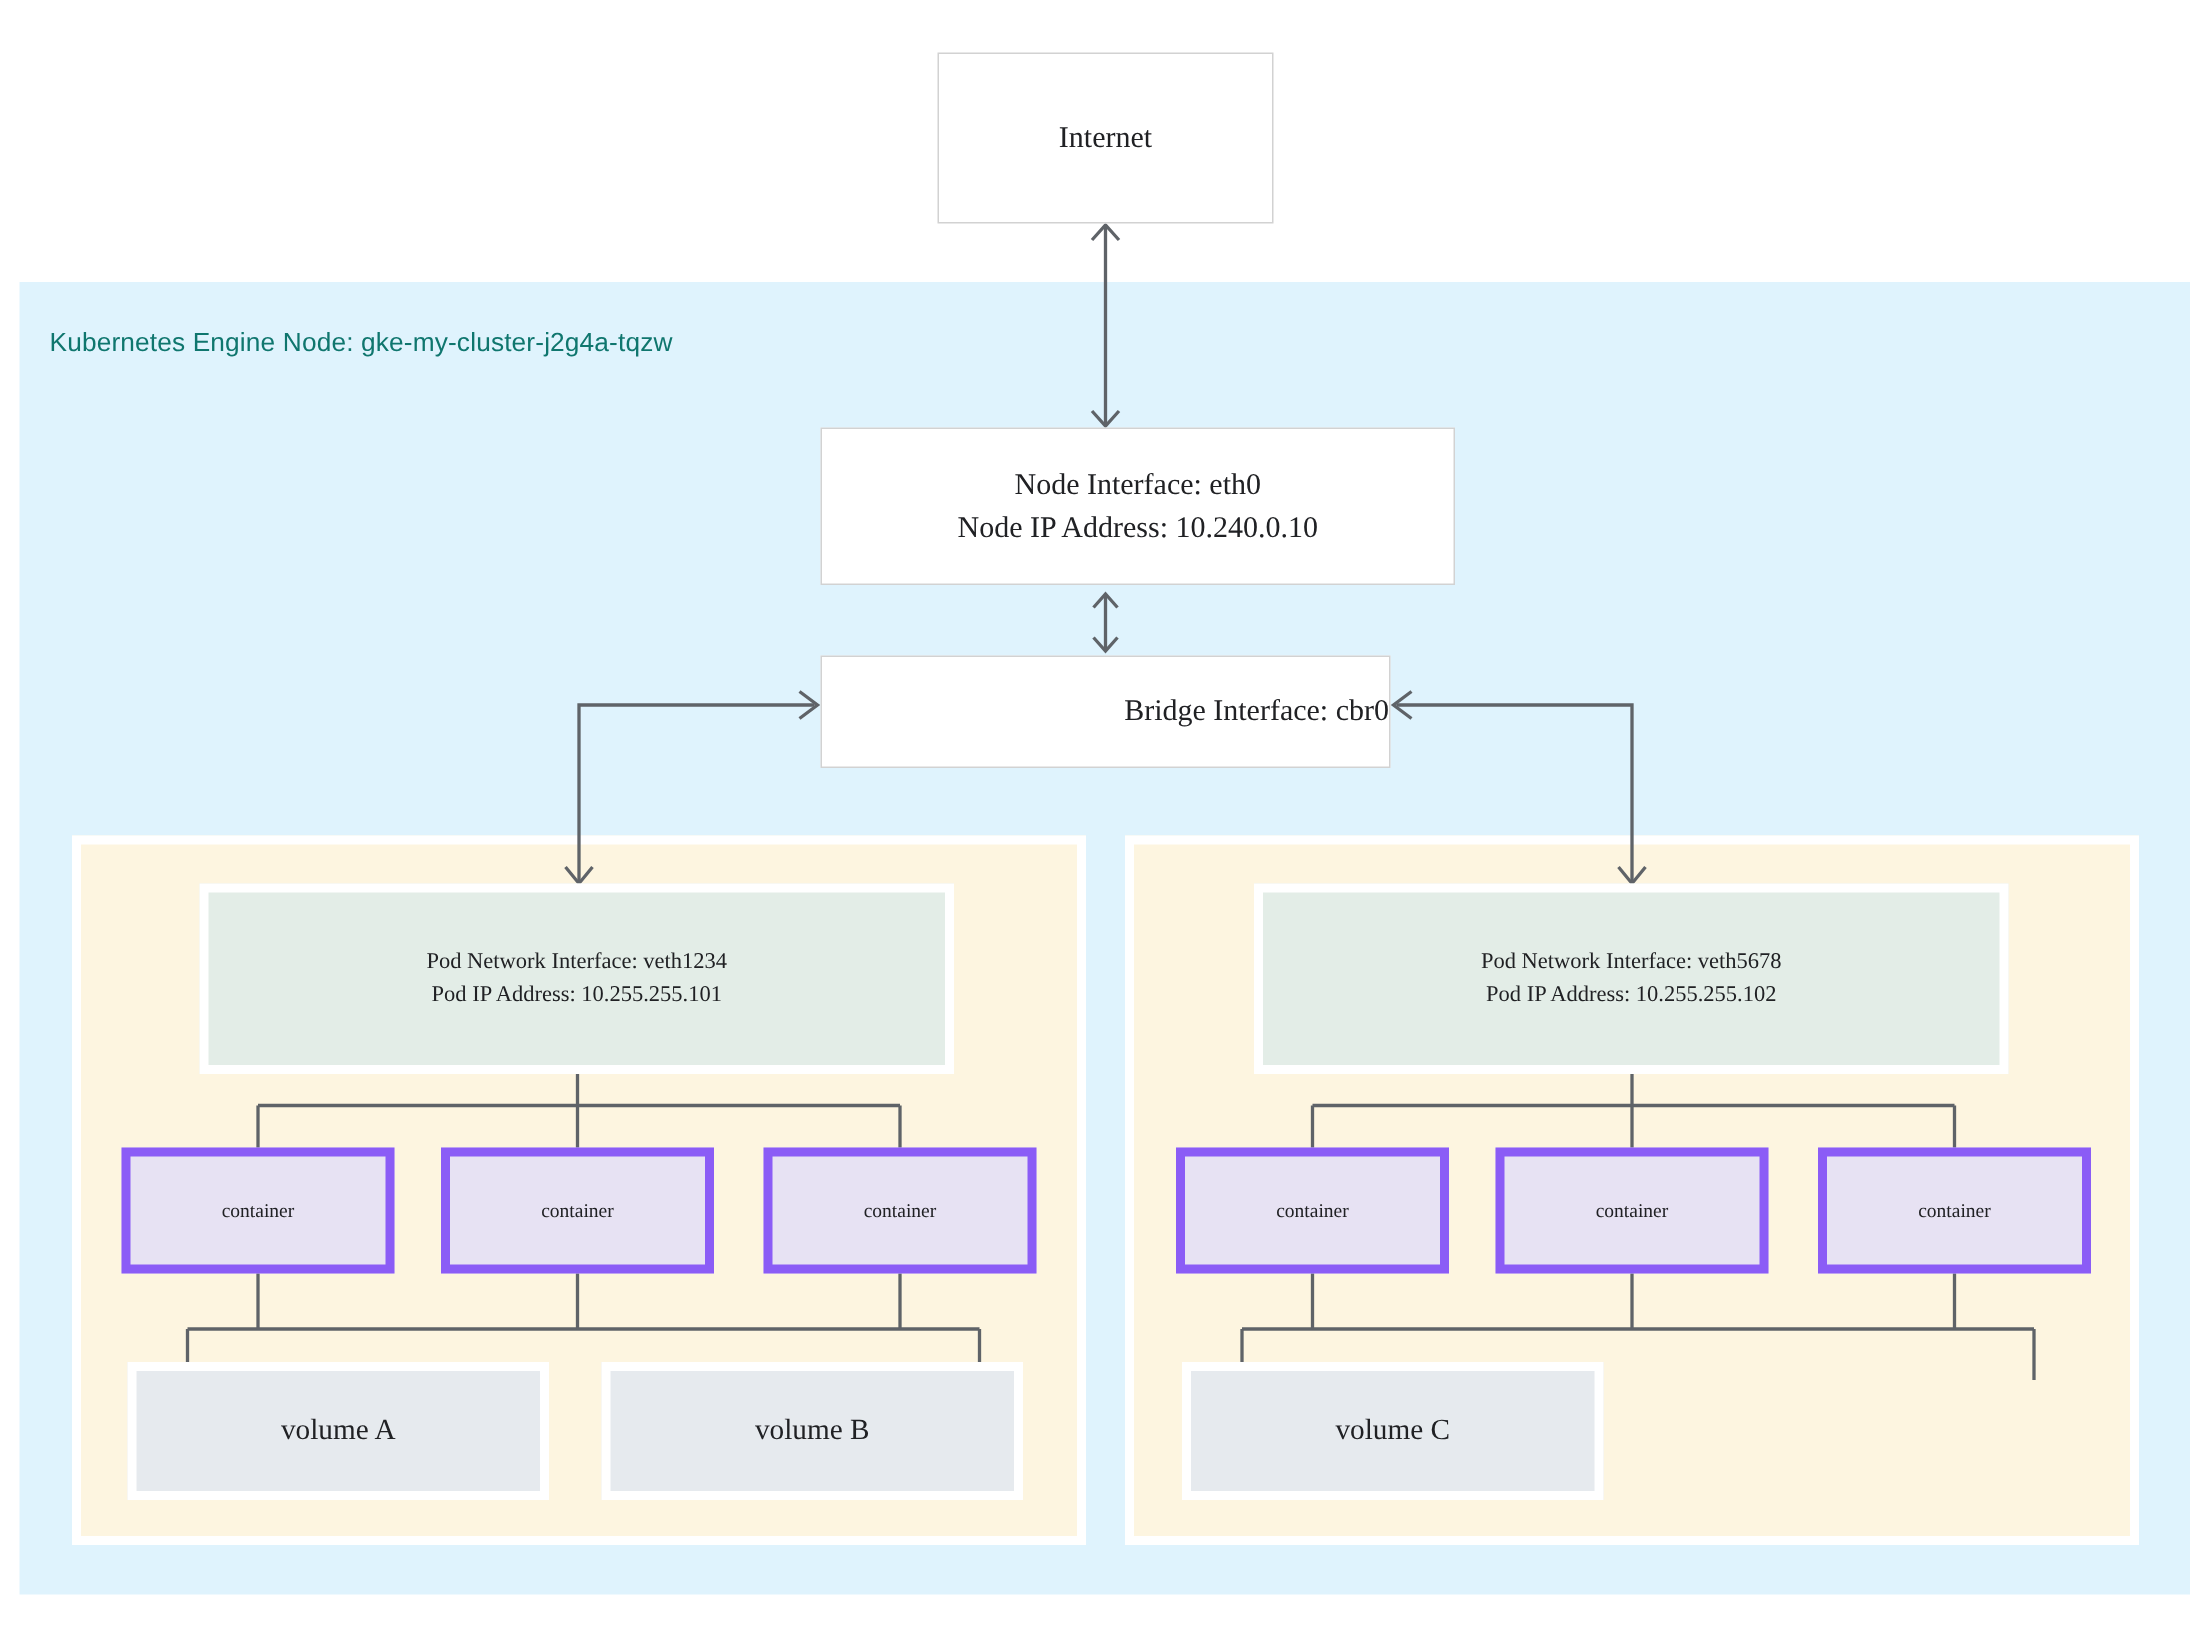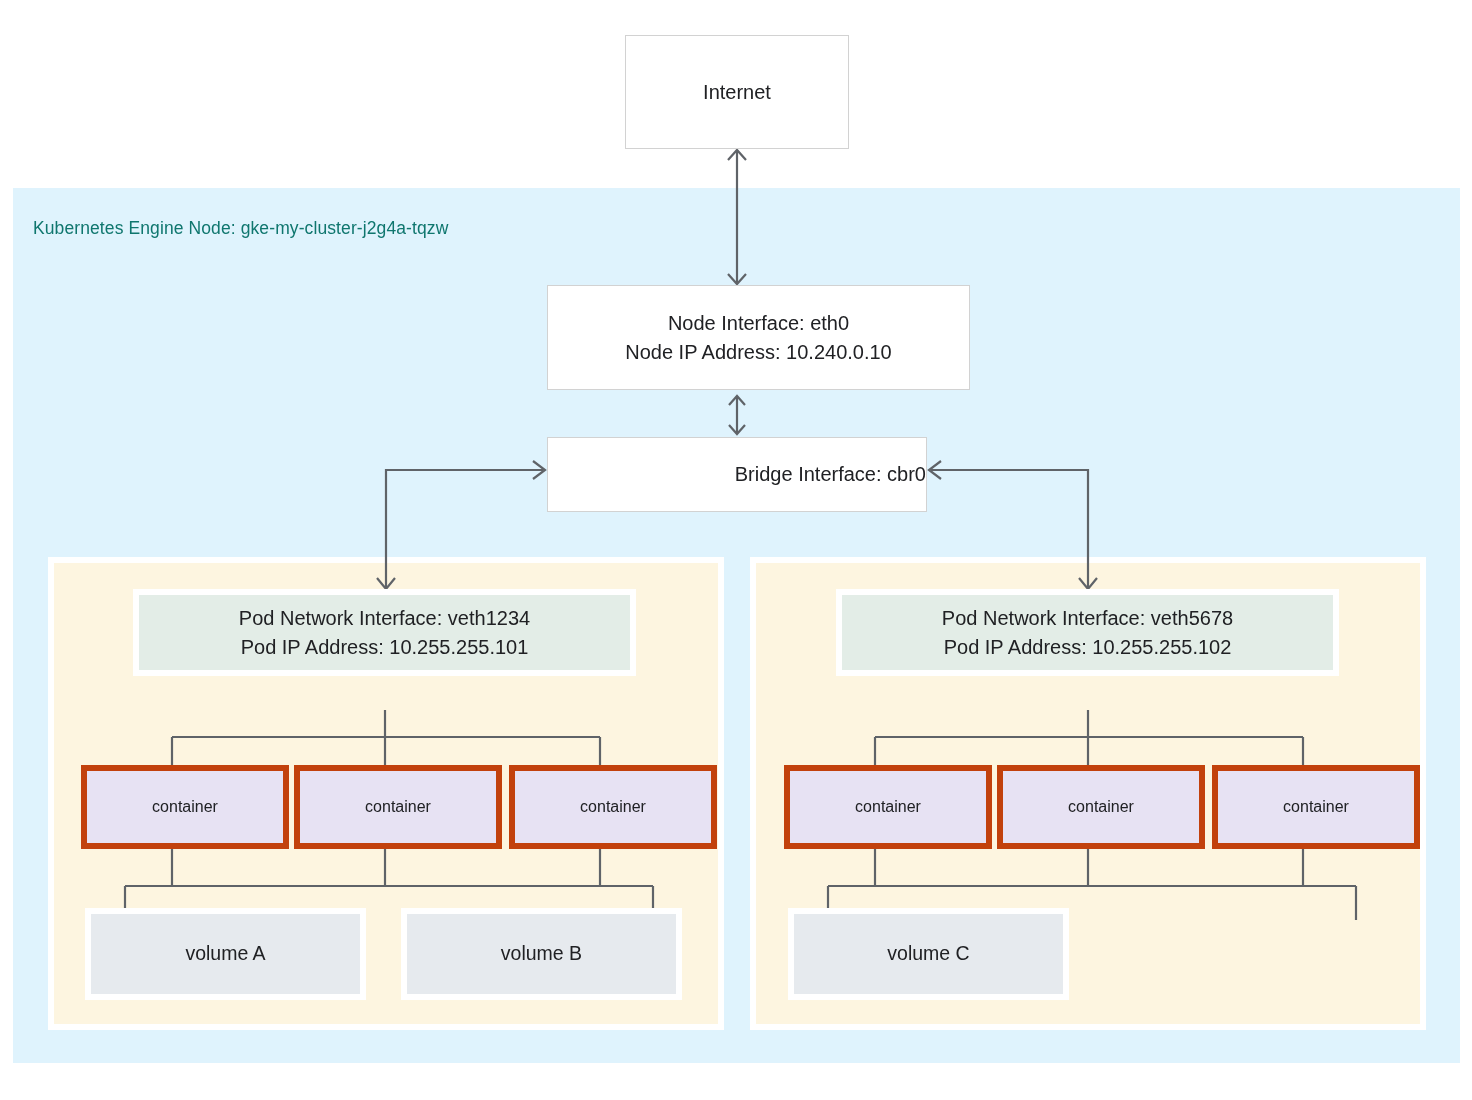--- a/index.html
+++ b/index.html
@@ -40,20 +40,21 @@
   }
   .box {
     position: absolute;
     box-sizing: border-box;
     display: flex;
     align-items: center;
     justify-content: center;
     text-align: center;
     color: #202124;
     line-height: 1.42;
+    font-family: Liberation Serif, serif;
   }
   .plain-box {
     background: #ffffff;
     border: 1px solid #d2d2d2;
     font-size: 20px;
   }
   .internet-box {
     left: 625px;
     top: 35px;
     width: 224px;
@@ -77,31 +78,31 @@
     background: #fdf5e0;
     border: 6px solid #ffffff;
     box-sizing: border-box;
   }
   .pod-box.pod-1 { left: 48px;  top: 557px; width: 676px; height: 473px; }
   .pod-box.pod-2 { left: 750px; top: 557px; width: 676px; height: 473px; }
 
   .pod-iface-box {
     background: #e3ede7;
     border: 6px solid #ffffff;
-    font-size: 20px;
-    height: 87px;
+    font-size: 15px;
+    height: 127px;
   }
   .pod-iface-box.p1 { left: 133px; top: 589px; width: 503px; }
   .pod-iface-box.p2 { left: 836px; top: 589px; width: 503px; }
 
   .container-box {
     background: #e7e2f3;
-    border: 6px solid #c2410c;
-    font-size: 16px;
-    width: 208px;
+    border: 6px solid #8b5cf6;
+    font-size: 13px;
+    width: 182px;
     height: 84px;
   }
   .volume-box {
     background: #e6eaee;
     border: 6px solid #ffffff;
     font-size: 19.5px;
     height: 92px;
   }
   svg.connectors {
     position: absolute;

